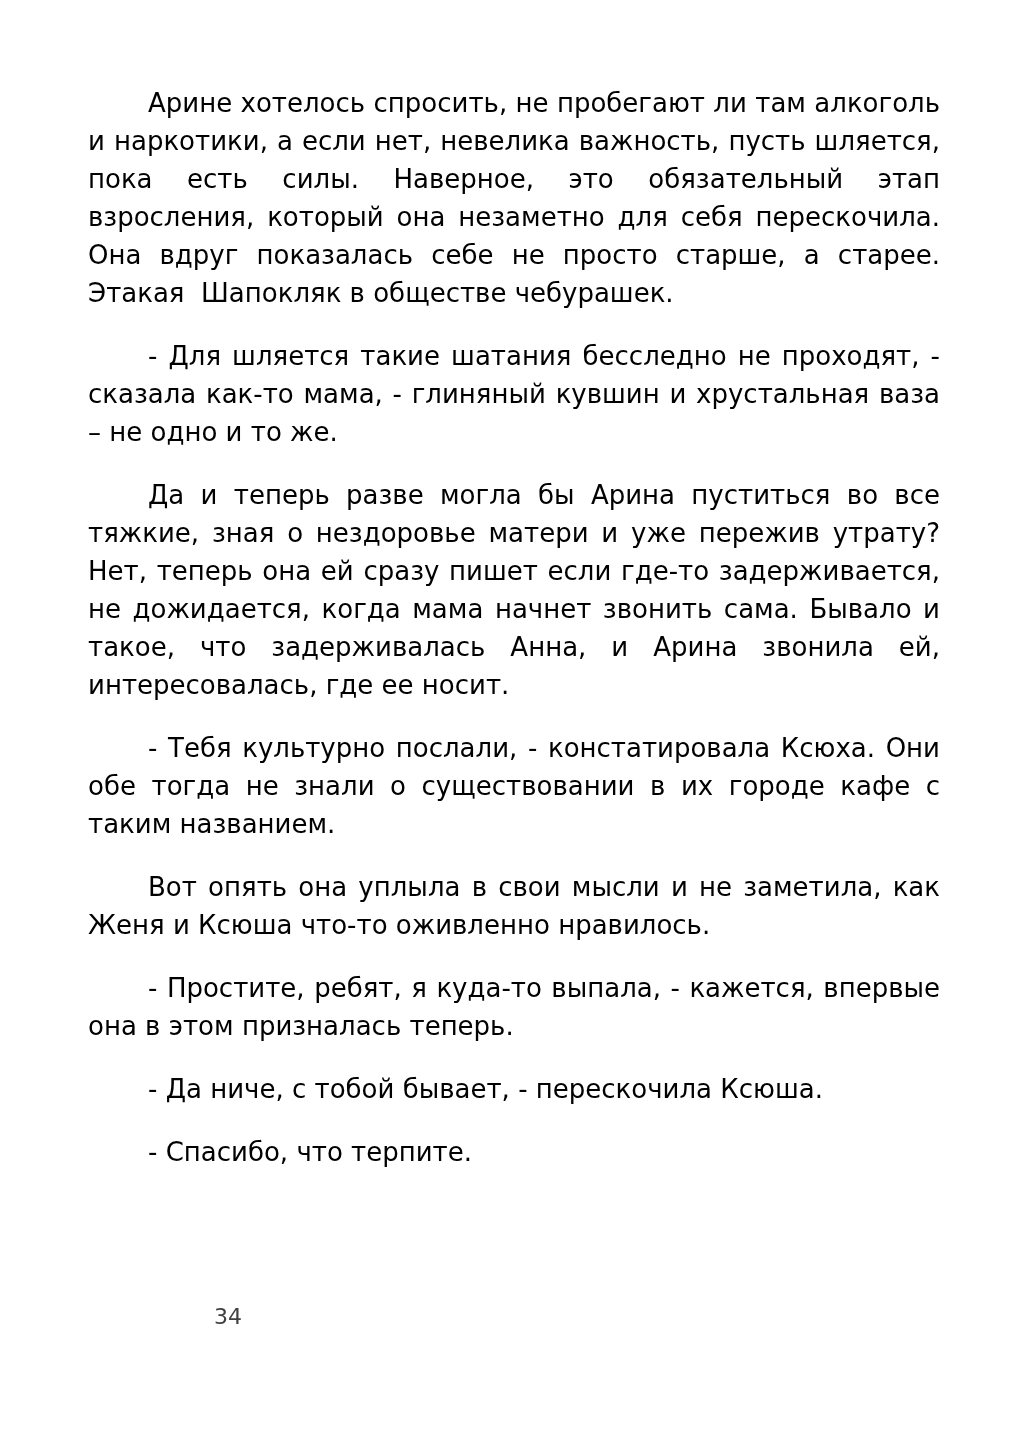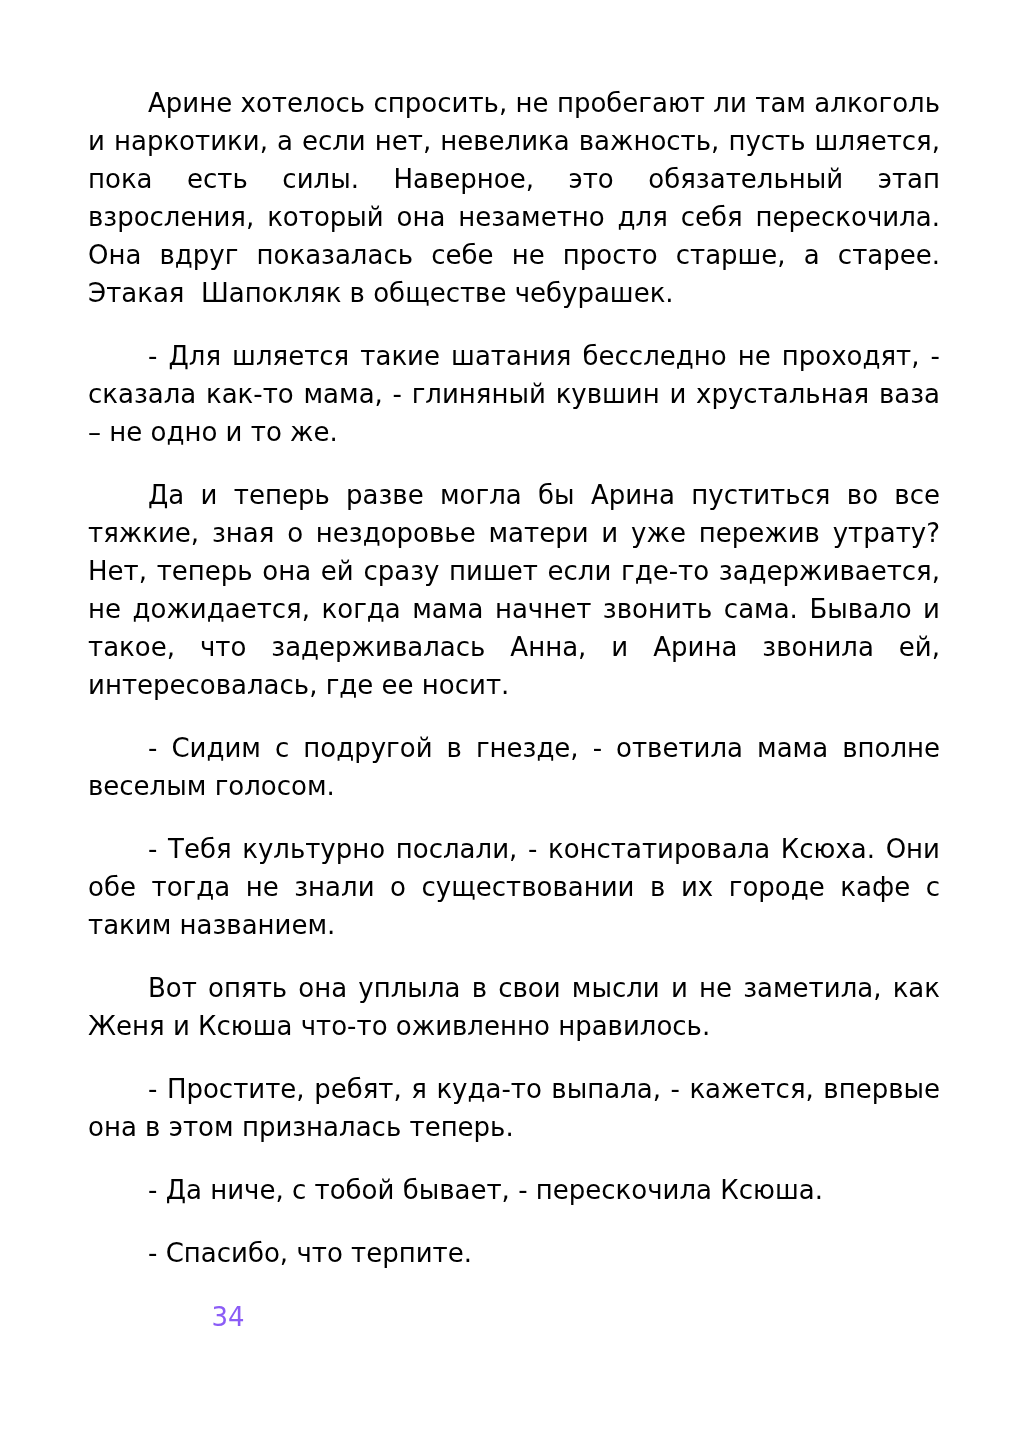--- a/index.html
+++ b/index.html
@@ -38,35 +38,34 @@
   p.para:last-of-type {
     margin-bottom: 0;
   }
   .page-number {
     position: absolute;
     left: 88px;
     top: 1298px;
     width: 280px;
     text-align: center;
     font-family: "DejaVu Sans", "Liberation Sans", sans-serif;
-    font-size: 26px;
+    font-size: 22px;
     line-height: 38px;
-    color: #8b5cf6;
+    color: #404040;
   }
 </style>
 </head>
 <body>
 
 <div class="page">
 
   <div class="text-body">
     <p class="para">Арине хотелось спросить, не пробегают ли там алкоголь и наркотики, а если нет, невелика важность, пусть шляется, пока есть силы. Наверное, это обязательный этап взросления, который она незаметно для себя перескочила. Она вдруг показалась себе не просто старше, а старее. Этакая  Шапокляк в обществе чебурашек.</p>
     <p class="para">- Для шляется такие шатания бесследно не проходят, - сказала как-то мама, - глиняный кувшин и хрустальная ваза – не одно и то же.</p>
     <p class="para">Да и теперь разве могла бы Арина пуститься во все тяжкие, зная о нездоровье матери и уже пережив утрату? Нет, теперь она ей сразу пишет если где-то задерживается, не дожидается, когда мама начнет звонить сама. Бывало и такое, что задерживалась Анна, и Арина звонила ей, интересовалась, где ее носит.</p>
-    <p class="para">- Сидим с подругой в гнезде, - ответила мама вполне веселым голосом.</p>
     <p class="para">- Тебя культурно послали, - констатировала Ксюха. Они обе тогда не знали о существовании в их городе кафе с таким названием.</p>
     <p class="para">Вот опять она уплыла в свои мысли и не заметила, как Женя и Ксюша что-то оживленно нравилось.</p>
     <p class="para">- Простите, ребят, я куда-то выпала, - кажется, впервые она в этом призналась теперь.</p>
     <p class="para">- Да ниче, с тобой бывает, - перескочила Ксюша.</p>
     <p class="para">- Спасибо, что терпите.</p>
   </div>
 
   <div class="page-number">34</div>
 
 </div>

